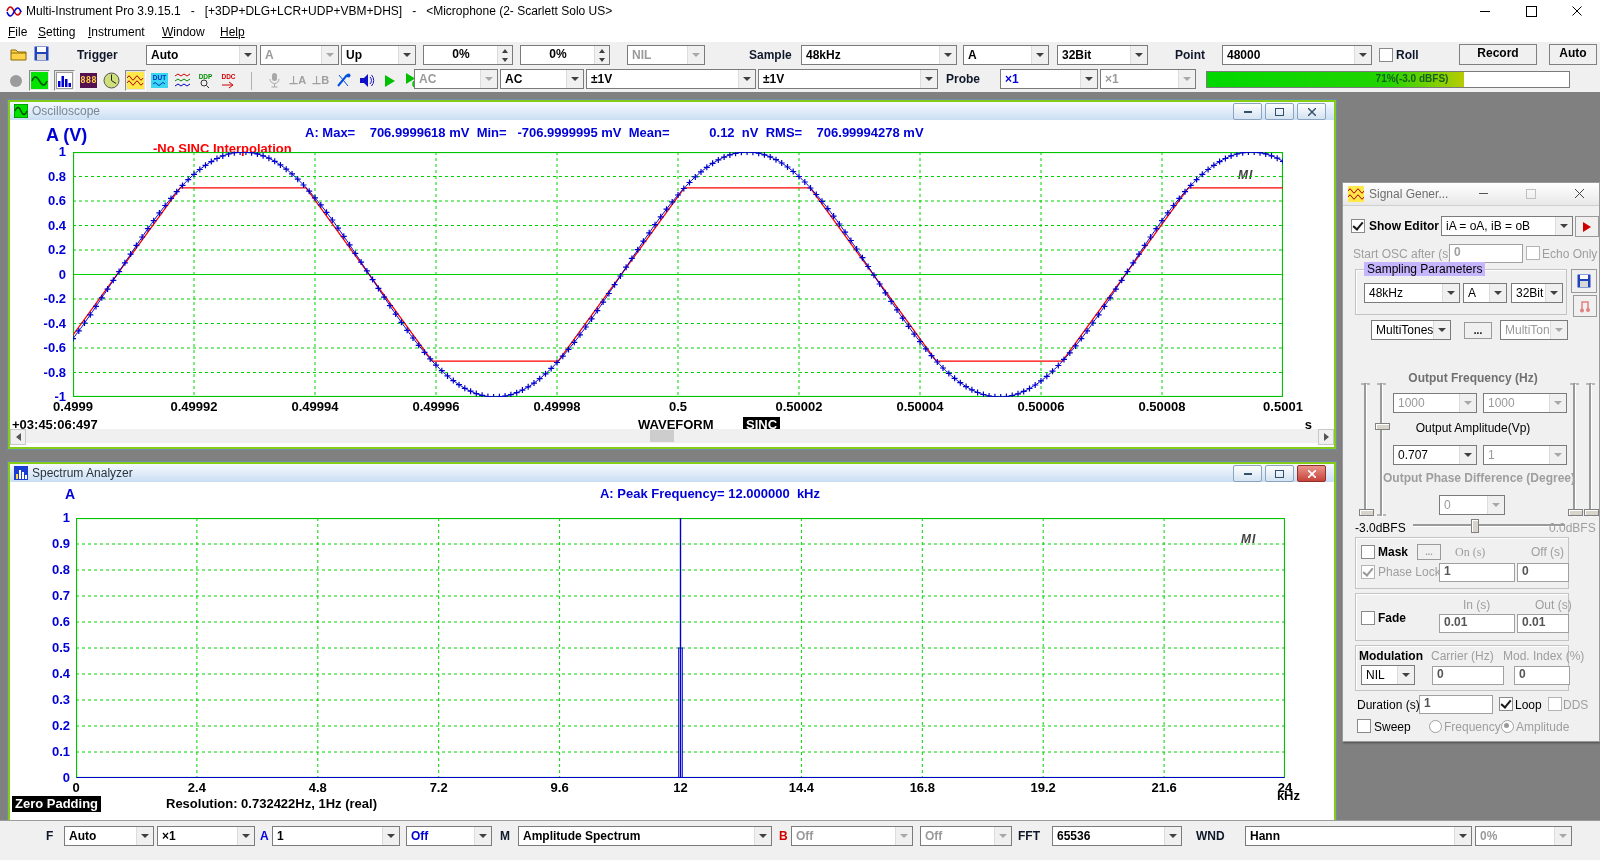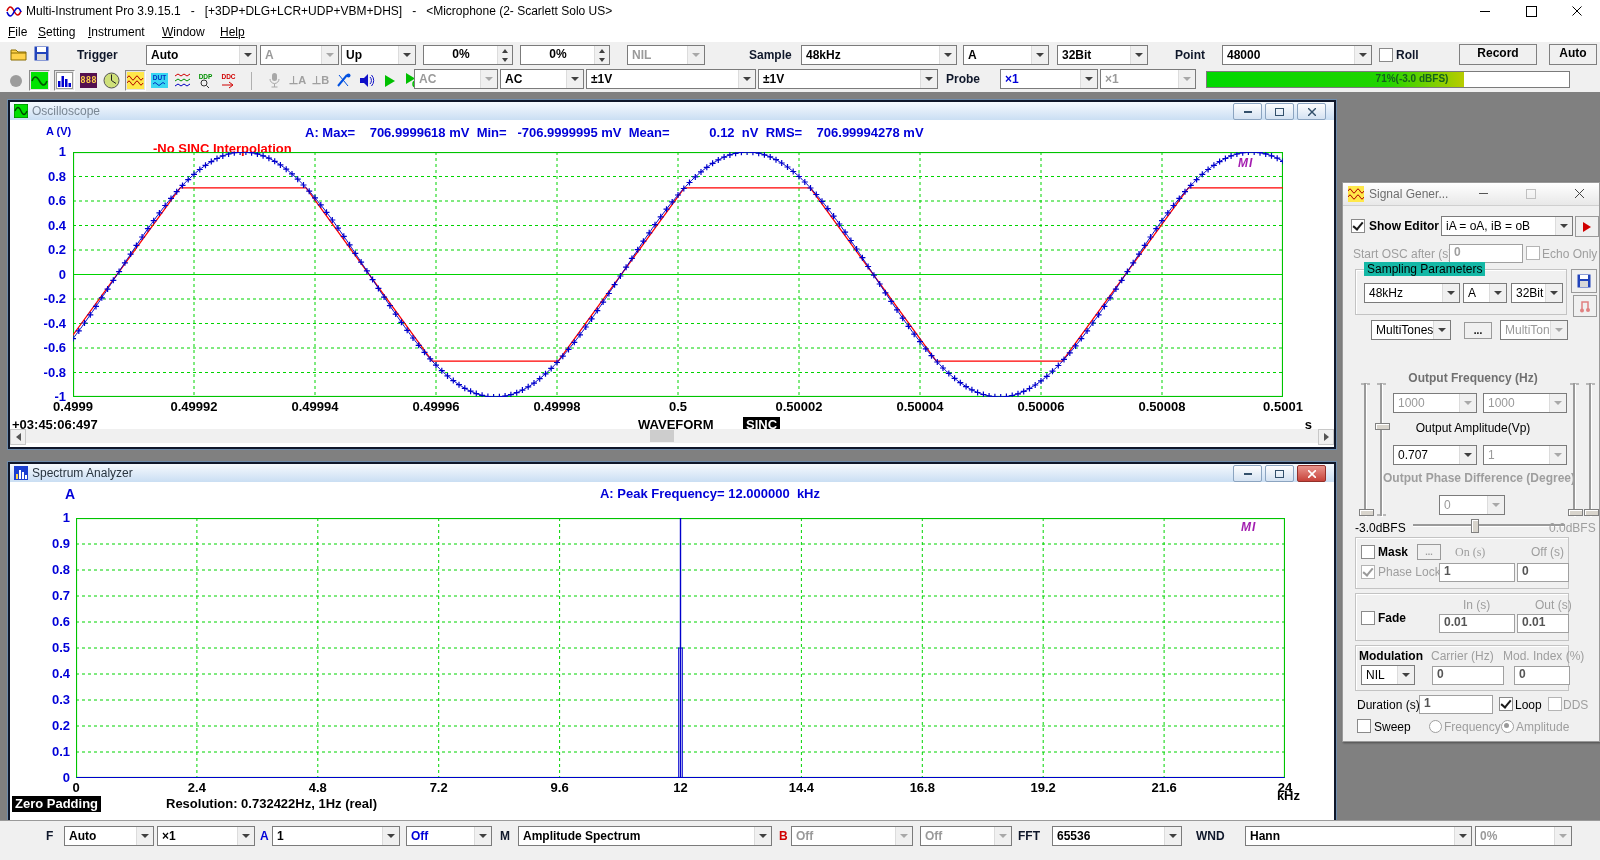--- a/index.html
+++ b/index.html
@@ -41,47 +41,47 @@
   .radio.selected::after{content:'';position:absolute;left:2px;top:2px;width:5px;height:5px;border-radius:50%;background:#9a9a9a;}
   
   #tb2-icons{position:absolute;left:6px;top:4px;display:flex;align-items:center;}
   .tb-icon{width:19px;height:19px;margin-right:4px;display:flex;align-items:center;justify-content:center;}
   .tb-icon.pressed{border:1px solid;border-color:#8a8a8a #fff #fff #8a8a8a;background:#e4e4e4;}
   .meter{position:absolute;left:1206px;top:5px;width:362px;height:15px;background:#fff;border:1px solid #7b7b7b;}
   .meter-fill{position:absolute;left:0;top:0;bottom:0;width:71%;background:linear-gradient(90deg,#00d800 0%,#22d400 70%,#b8cc00 100%);}
   .meter-text{position:absolute;left:0;right:0;top:1px;text-align:center;font:bold 10px "Liberation Sans",sans-serif;color:#14611c;margin-left:48px;}
   
   #mdi{position:absolute;left:0;top:92px;width:1600px;height:728px;background:#808080;}
-  .child-window{position:absolute;border:2px solid #0f172a;background:#fff;box-shadow:0 0 0 1px #6f8cab;text-decoration:underline;}
+  .child-window{position:absolute;border:2px solid #84cc16;background:#fff;box-shadow:0 0 0 1px #6f8cab;text-decoration:underline;}
   .cw-titlebar{position:absolute;left:0;top:0;right:0;height:18px;background:linear-gradient(#f6fafe,#cadef3);border-bottom:1px solid #96b1cf;}
   .cw-title{position:absolute;left:22px;top:2px;font-size:12px;}
   .cw-btn{position:absolute;top:1px;width:27px;height:15px;border:1px solid #8ba4c0;border-radius:2px;background:linear-gradient(#fefefe,#d4e2f2);display:flex;align-items:center;justify-content:center;}
   .cw-btn.red{background:linear-gradient(#e9968e,#c7423a);border-color:#93302a;}
   .cw-body{position:absolute;left:0;top:18px;right:0;bottom:0;background:#fff;}
   .blue-stat{position:absolute;font:bold 13px "Liberation Sans",sans-serif;color:#0000d8;white-space:pre;}
   .ticklabel{position:absolute;font:bold 13px "Liberation Sans",sans-serif;color:#000;text-align:center;white-space:nowrap;}
   .ticklabel.yblue{color:#0000d8;text-align:right;}
   .badge{position:absolute;background:#000;color:#fff;font:bold 13px/16px "Liberation Sans",sans-serif;padding:0 3px;}
   .plainb{position:absolute;font:bold 13px "Liberation Sans",sans-serif;color:#000;white-space:nowrap;}
-  .watermark{position:absolute;color:#a21caf;font:bold italic 12px "Liberation Sans",sans-serif;letter-spacing:1px;}
+  .watermark{position:absolute;color:#404040;font:bold italic 12px "Liberation Sans",sans-serif;letter-spacing:1px;margin-top:12px;}
   
   .hscroll{position:absolute;background:#f0f0f0;}
   .hs-arrow{position:absolute;top:0;width:14px;height:14px;background:#f0f0f0;border:1px solid #c8c8c8;display:flex;align-items:center;justify-content:center;}
   .hs-thumb{position:absolute;top:1px;height:12px;width:24px;background:#cdcdcd;}
   .tri-left{border-top:4px solid transparent;border-bottom:4px solid transparent;border-right:5px solid #555;}
   .tri-right{border-top:4px solid transparent;border-bottom:4px solid transparent;border-left:5px solid #555;}
   
   #siggen{position:absolute;left:1342px;top:90px;width:256px;height:558px;background:#f0f0f0;border:1px solid #9a9a9a;box-shadow:1px 1px 2px rgba(0,0,0,.4);}
   #sg-titlebar{position:absolute;left:0;top:0;right:0;height:22px;background:linear-gradient(#ffffff,#e8e8e8);border-bottom:1px solid #cfcfcf;text-decoration:underline;}
   .sg-title{position:absolute;left:26px;top:4px;font-size:12px;color:#6e6e6e;}
   .sg-btn{position:absolute;top:2px;width:20px;height:17px;display:flex;align-items:center;justify-content:center;}
   .lbl{position:absolute;font:bold 12px "Liberation Sans",sans-serif;color:#000;white-space:nowrap;}
   .glbl{position:absolute;font:bold 12px "Liberation Sans",sans-serif;color:#9e9e9e;white-space:nowrap;}
   .grp{position:absolute;border:1px solid #c3c3c3;box-shadow:inset 1px 1px 0 #fff;}
-  .legend{position:absolute;top:-8px;left:8px;background:#14b8a6;padding:0 3px;font:bold 12px "Liberation Sans",sans-serif;color:#000;}
+  .legend{position:absolute;top:-8px;left:8px;background:#c4b5fd;padding:0 3px;font:bold 12px "Liberation Sans",sans-serif;color:#000;}
   .inp{position:absolute;height:17px;background:#fff;border:1px solid #a0a0a0;font:bold 12px/15px "Liberation Sans",sans-serif;padding-left:4px;color:#555;overflow:hidden;}
   .vslider{position:absolute;width:13px;}
   .vtrack{position:absolute;left:5px;top:0;bottom:0;width:2px;background:#9a9a9a;box-shadow:1px 1px 0 #fff;}
   .vtick{position:absolute;left:2px;width:9px;height:2px;background:#b8b8b8;}
   .vthumb{position:absolute;left:0;width:13px;height:5px;background:#d8d4cc;border:1px solid #808080;box-shadow:inset 1px 1px 0 #fff;}
   .hslider{position:absolute;height:12px;}
   .htrack{position:absolute;left:0;right:0;top:5px;height:2px;background:#9a9a9a;box-shadow:0 1px 0 #fff;}
   .hthumb{position:absolute;top:0;width:6px;height:12px;background:#d8d4cc;border:1px solid #808080;box-shadow:inset 1px 1px 0 #fff;}
   .play-btn{position:absolute;width:22px;height:19px;background:#f0f0f0;border:1px solid #9a9a9a;display:flex;align-items:center;justify-content:center;}
   .sg-toolbtn{position:absolute;background:#f0f0f0;border:1px solid #9a9a9a;display:flex;align-items:center;justify-content:center;}
@@ -343,21 +343,21 @@
           <div style="width:7px;height:6px;border:1px solid #33506b;"></div>
         </div>
       <div class="cw-btn" style="right:8px;">
           <svg width="8" height="8">
             <line x1="0" y1="0" x2="8" y2="8" stroke="#33506b" stroke-width="1.4"></line>
             <line x1="8" y1="0" x2="0" y2="8" stroke="#33506b" stroke-width="1.4"></line>
           </svg>
         </div>
     </div>
     <div class="cw-body" id="osc-body">
-      <span class="blue-stat" style="left:36px;top:5px;font-size:11px;">A (V)</span>
+      <span class="blue-stat" style="left:36px;top:5px;font-size:18px;">A (V)</span>
       <span class="blue-stat" style="left:295px;top:5px;">A: Max=    706.9999618 mV  Min=   -706.9999995 mV  Mean=           0.12  nV  RMS=    706.99994278 mV</span>
       <span class="plainb" style="left:143px;top:21px;color:#ff0000;">-No SINC Interpolation</span>
       <span class="watermark" style="left:1228px;top:36px;">MI</span>
       <div class="abs" id="osc-plot" style="left:63px;top:32px;width:1210px;height:245px;"><svg width="1210" height="245" viewBox="0 0 1210 245">
             <line x1="121.0" y1="0" x2="121.0" y2="245" stroke="#00d400" stroke-width="1" stroke-dasharray="3,3"></line>
             <line x1="0" y1="24.5" x2="1210" y2="24.5" stroke="#00d400" stroke-width="1" stroke-dasharray="3,3"></line>
             <line x1="242.0" y1="0" x2="242.0" y2="245" stroke="#00d400" stroke-width="1" stroke-dasharray="3,3"></line>
             <line x1="0" y1="49.0" x2="1210" y2="49.0" stroke="#00d400" stroke-width="1" stroke-dasharray="3,3"></line>
             <line x1="363.0" y1="0" x2="363.0" y2="245" stroke="#00d400" stroke-width="1" stroke-dasharray="3,3"></line>
             <line x1="0" y1="73.5" x2="1210" y2="73.5" stroke="#00d400" stroke-width="1" stroke-dasharray="3,3"></line>

